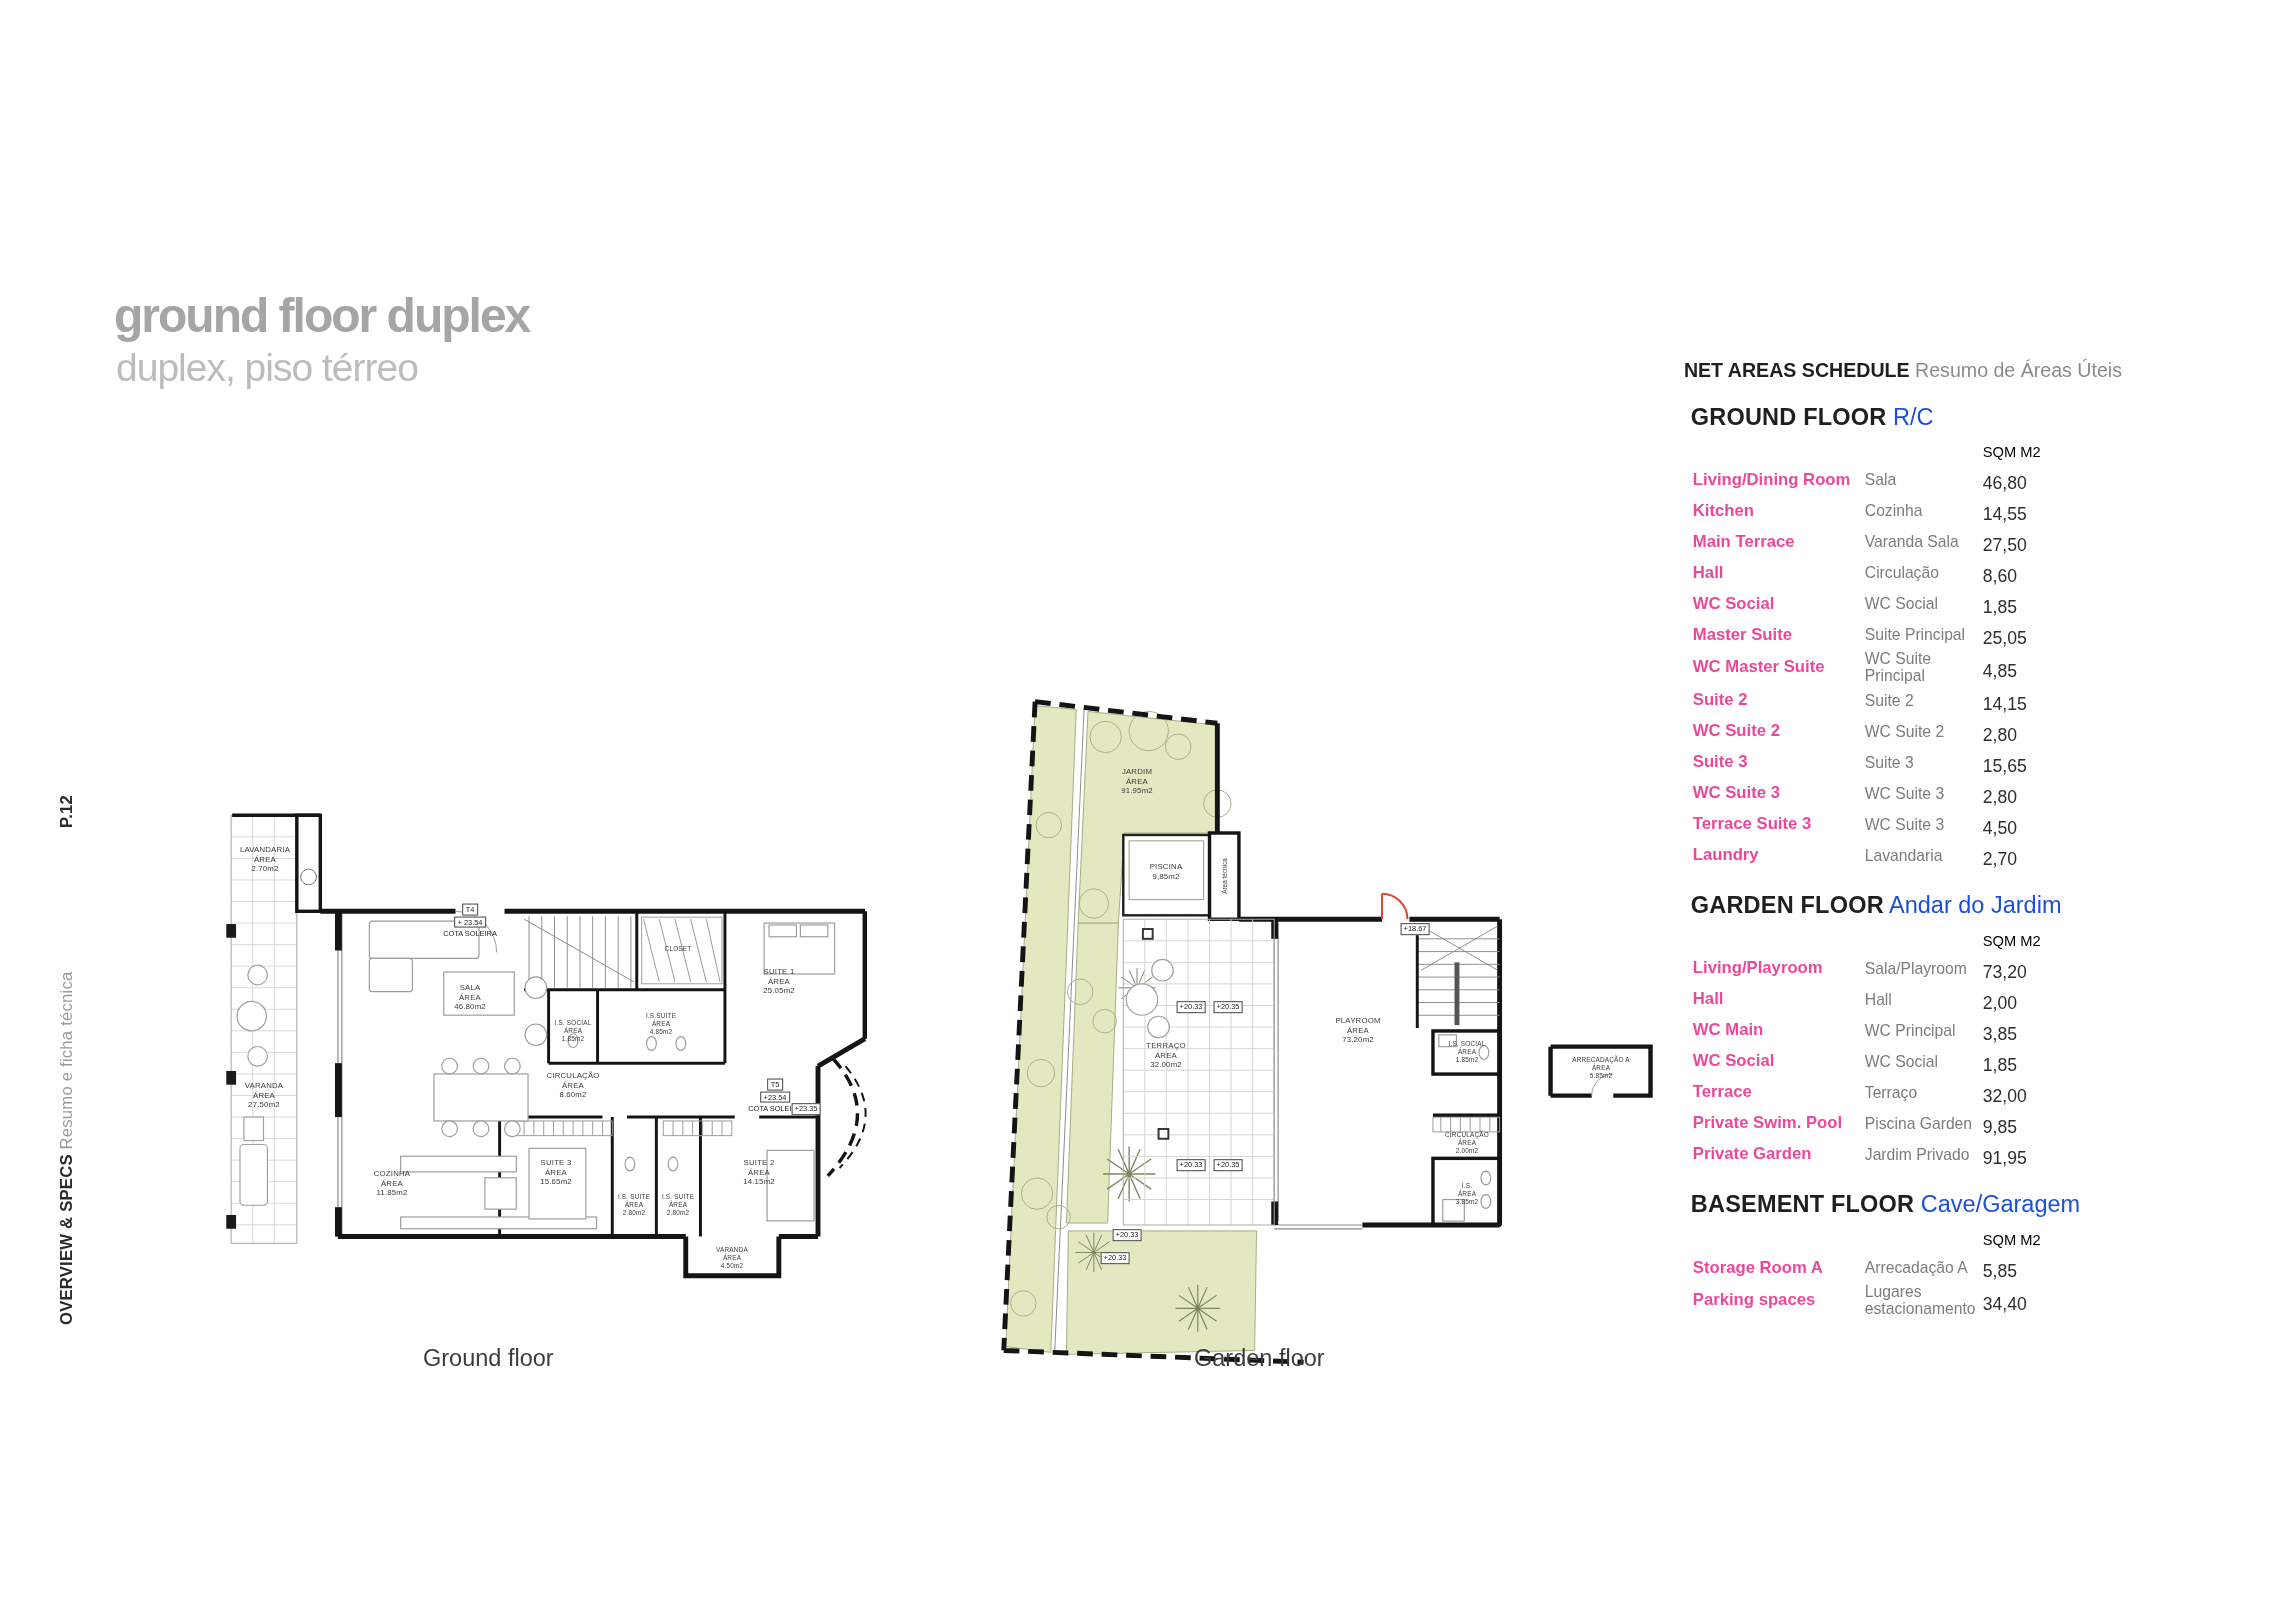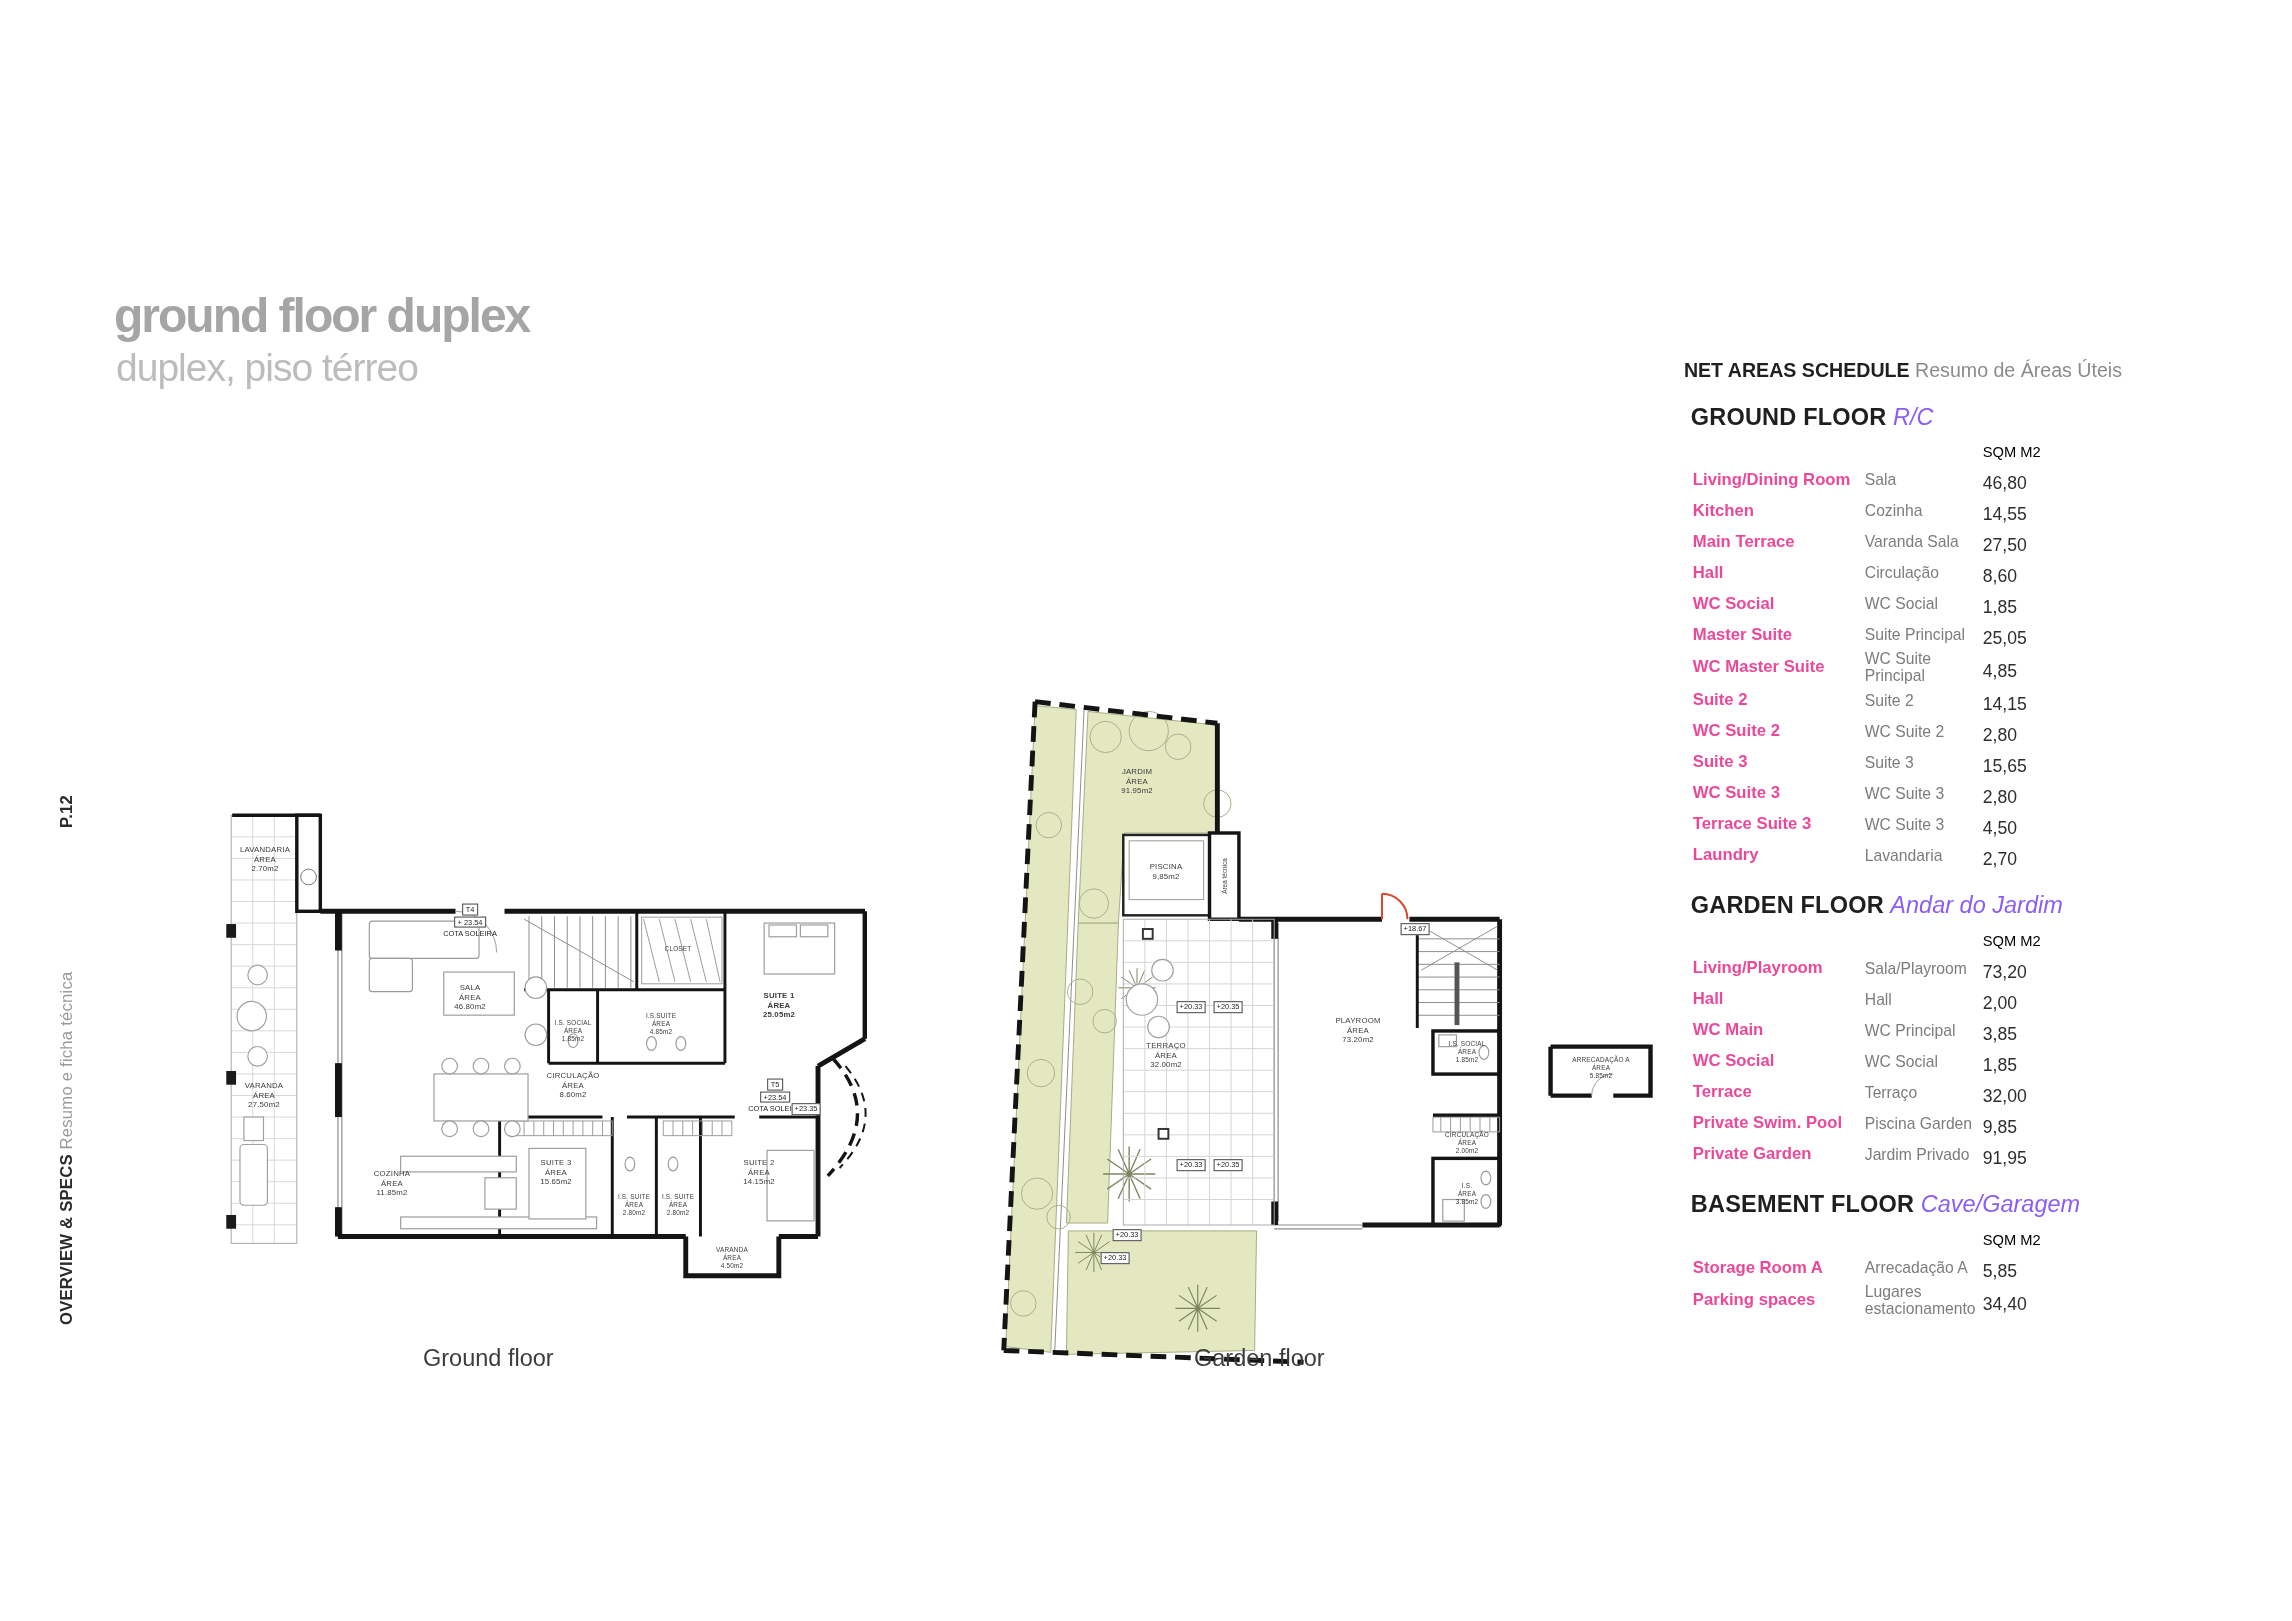--- a/index.html
+++ b/index.html
@@ -33,21 +33,21 @@
   .vlabel{position:absolute;transform:translate(-50%,-50%) rotate(-90deg);font-size:6.4px;color:#333;white-space:nowrap;}
   .caption{position:absolute;font-size:23.5px;color:#3c3c3c;}
 
   
   .schedule{position:absolute;left:1681px;top:359px;width:441px;}
   .sched-title{font-size:19.6px;margin-left:2.9px;}
   .sched-title .b{font-weight:bold;color:#1f1f1f;}
   .sched-title .g{color:#8b8b8b;}
   .sec-header{font-size:23.5px;margin:21.6px 0 0 9.8px;}
   .sec-header .b{font-weight:bold;color:#1f1f1f;letter-spacing:0.2px;}
-  .sec-header .g{color:#8b5cf6;font-style:italic;}
+  .sec-header .g{color:#1d4ed8;}
   .sqm-row{display:grid;grid-template-columns:172px 118px auto;margin:13.7px 0 3.9px 11.8px;}
   .sqm-row .h{grid-column:3;font-weight:normal;font-size:14.7px;color:#000000;}
   .rows{margin-left:11.8px;}
   .srow{display:grid;grid-template-columns:172px 118px auto;align-items:center;min-height:31px;}
   .srow .en{font-weight:bold;font-size:16.7px;color:#ec4899;}
   .srow .pt{font-size:15.7px;color:#7c7c7c;line-height:1.1;}
   .srow .val{font-size:17.6px;color:#2e2e2e;margin-top:8px;}
 </style>
 </head>
 <body>
@@ -183,21 +183,21 @@
           <div class="rm">1.85m2</div>
         </div>
         <div class="plan-label small" style="left: 470px; top: 495px;">
           <div class="rm">I.S.SUITE</div>
           <div class="rm">ÁREA</div>
           <div class="rm">4.85m2</div>
         </div>
         <div class="plan-label small" style="left: 487px; top: 420px;">
           <div class="rm">CLOSET</div>
         </div>
-        <div class="plan-label" style="left: 588px; top: 477px; font-weight: bold;">
+        <div class="plan-label" style="left: 588px; top: 453px;">
           <div class="rm">SUITE 1</div>
           <div class="rm">ÁREA</div>
           <div class="rm">25.05m2</div>
         </div>
         <div class="plan-label" style="left: 365px; top: 644px;">
           <div class="rm">SUITE 3</div>
           <div class="rm">ÁREA</div>
           <div class="rm">15.65m2</div>
         </div>
         <div class="plan-label small" style="left: 443px; top: 676px;">

